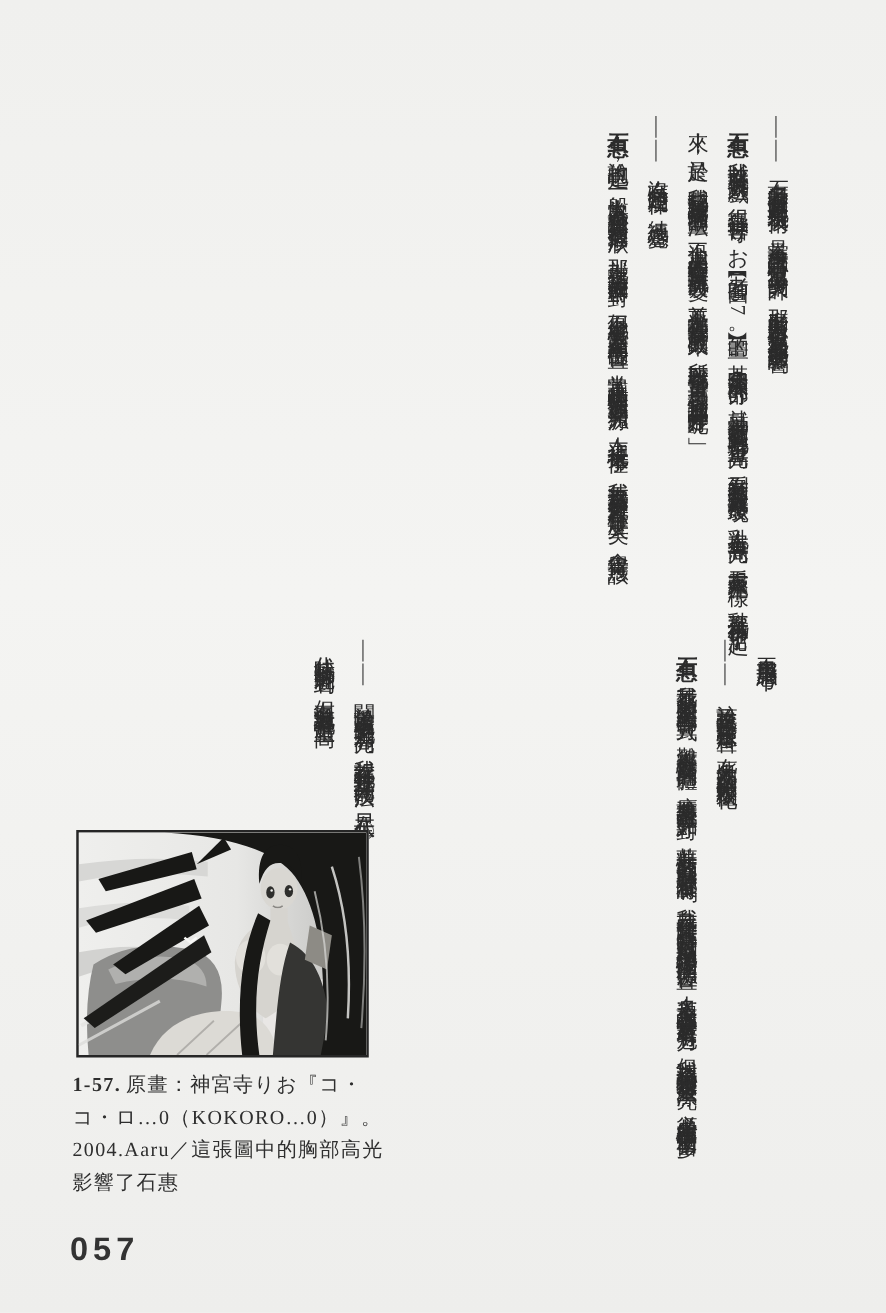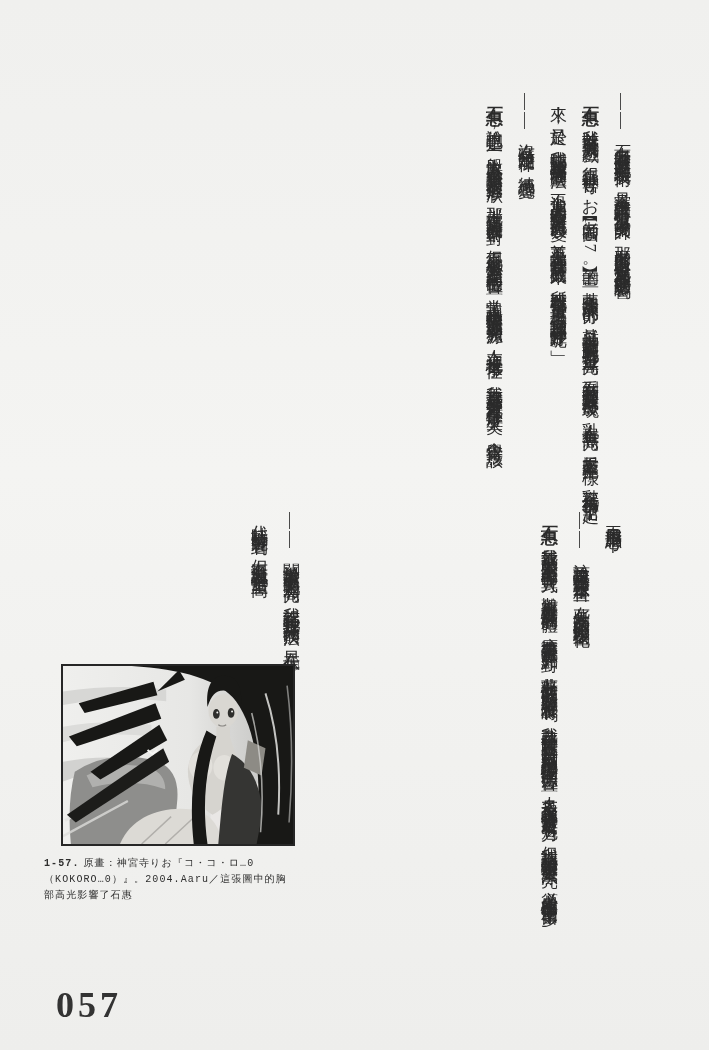--- a/index.html
+++ b/index.html
@@ -32,30 +32,30 @@
     font-family:"Liberation Sans","DejaVu Sans",sans-serif;
   }
   .speaker:not(:empty)::after { content:"\3000"; }
   
   .fig-frame {
     position:absolute; left:61px; top:664px; width:234px; height:182px;
     border:2px solid #262626; background:#e9e9e7;
   }
   .fig-frame svg { display:block; width:100%; height:100%; }
   .fig-caption {
-    position:absolute; left:44px; top:856px; width:252px;
-    font-family:Liberation Mono, monospace;
-    font-size:10px; line-height:1.62; letter-spacing:1.1px; color:#2e2e2e;
+    position:absolute; left:58px; top:856px; width:252px;
+    font-family:Liberation Serif, serif;
+    font-size:16px; line-height:1.62; letter-spacing:1.1px; color:#2e2e2e;
   }
   .cap-label { font-weight:700; margin-right:4px; }
   
   .page-number {
     position:absolute; left:56px; top:984px;
-    font-family:Liberation Serif, serif;
-    font-weight:700; font-size:36px; letter-spacing:4px; color:#333;
+    font-family:Liberation Sans, sans-serif;
+    font-weight:700; font-size:26px; letter-spacing:4px; color:#333;
   }
   .chapter-title {
     position:absolute; left:255px; top:999px;
     font-family:"Liberation Sans","DejaVu Sans",sans-serif;
     font-weight:700; font-size:13.5px; letter-spacing:2.5px; color:#333;
   }
 </style>
 </head>
 <body>
 

